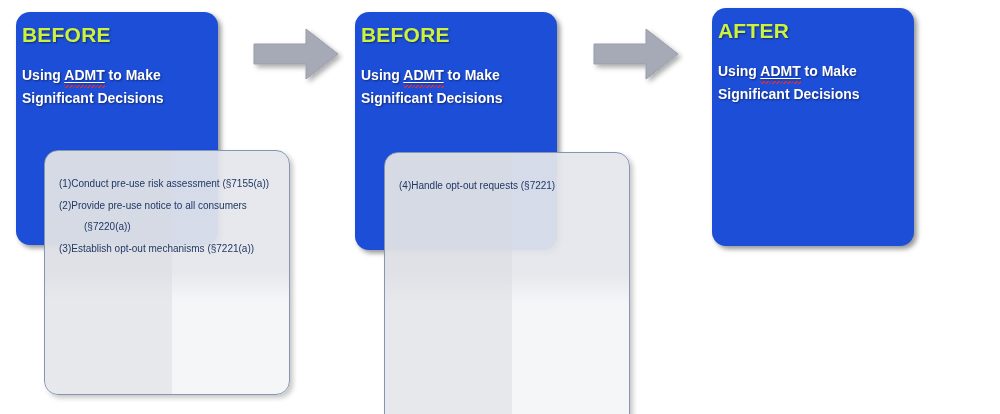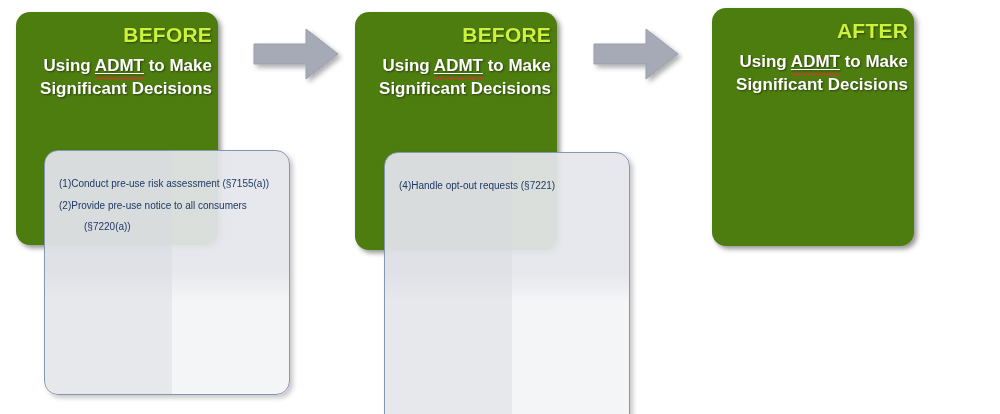--- a/index.html
+++ b/index.html
@@ -7,41 +7,41 @@
     width: 1000px; height: 414px;
     background: #ffffff;
     font-family: "Liberation Sans", sans-serif;
     overflow: hidden;
   }
   .canvas { position: relative; width: 1000px; height: 414px; }
 
   
   .phase-header {
     position: absolute;
-    background: #4d7c0f;
+    background: #1d4ed8;
     border-radius: 14px;
     box-shadow: 3px 3px 5px rgba(0,0,0,0.42);
-    text-align: right;
+    text-align: left;
     padding: 10px 6px 0 6px;
     z-index: 1;
   }
   .phase-title {
     color: #CCF23C;
     font-weight: bold;
     font-size: 21px;
     line-height: 26px;
     letter-spacing: .2px;
     text-shadow: 1px 1px 2px rgba(0,0,0,.45);
   }
   .phase-sub {
     color: #ffffff;
     font-weight: bold;
-    font-size: 17px;
+    font-size: 14px;
     line-height: 23px;
-    margin-top: 6px;
+    margin-top: 16px;
     text-shadow: 1px 1px 2px rgba(0,0,0,.45);
   }
   .admt {
     text-decoration: underline;
     text-underline-offset: 2px;
     position: relative;
   }
   .admt::after {
     content: "";
     position: absolute;
@@ -95,20 +95,21 @@
 <div class="canvas">
 
   <div class="phase-header" style="left:16px; top:12px; width:202px; height:233px;">
     <div class="phase-title">BEFORE</div>
     <div class="phase-sub"><span>Using </span><span class="admt">ADMT</span><span> to Make Significant Decisions</span></div>
   </div>
 
   <div class="phase-list" style="left:44px; top:150px; width:246px; height:245px;">
     <div class="list-item">(1)Conduct pre-use risk assessment (§7155(a))</div>
     <div class="list-item">(2)Provide pre-use notice to all consumers  (§7220(a))</div>
+    <div class="list-item">(3)Establish opt-out mechanisms (§7221(a))</div>
   </div>
 
   <div class="arrow" style="left:252px; top:26px; width:92px; height:62px;">
     <svg width="92" height="62" viewBox="0 0 92 62" xmlns="http://www.w3.org/2000/svg">
       <defs>
         <filter id="ashadow1" x="-30%" y="-30%" width="175%" height="185%">
           <feDropShadow dx="3" dy="3" stdDeviation="2.4" flood-color="#000000" flood-opacity="0.32"></feDropShadow>
         </filter>
       </defs>
       <polygon points="2,18 54,18 54,3 86,28 54,53 54,38 2,38" fill="#A6A9B6" stroke="#9a9daa" stroke-width="1" filter="url(#ashadow1)"></polygon>

